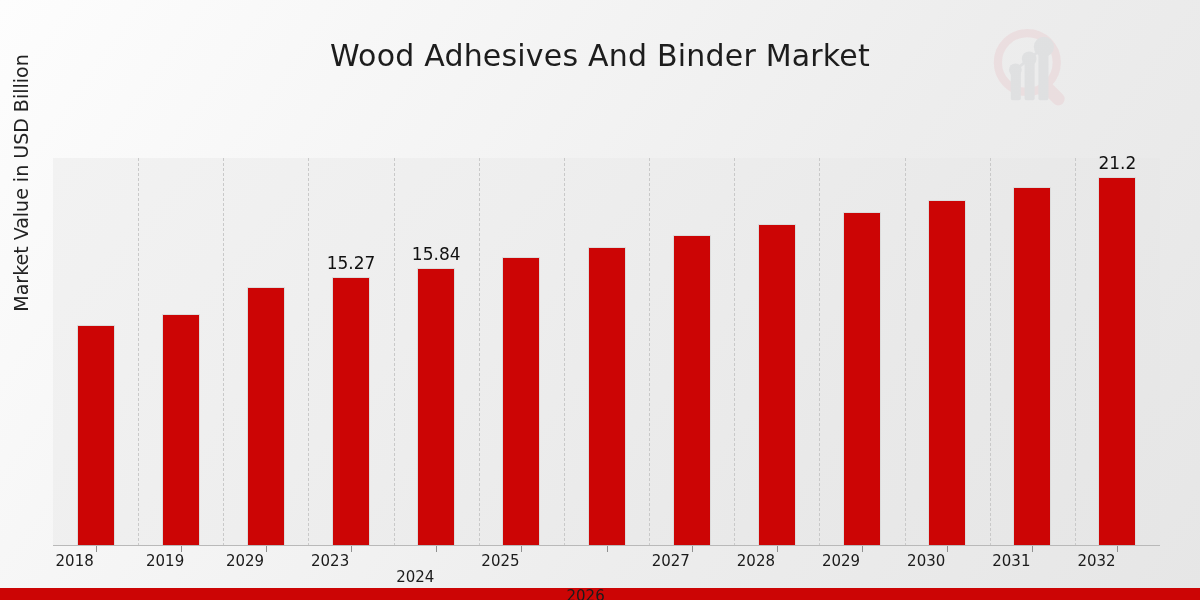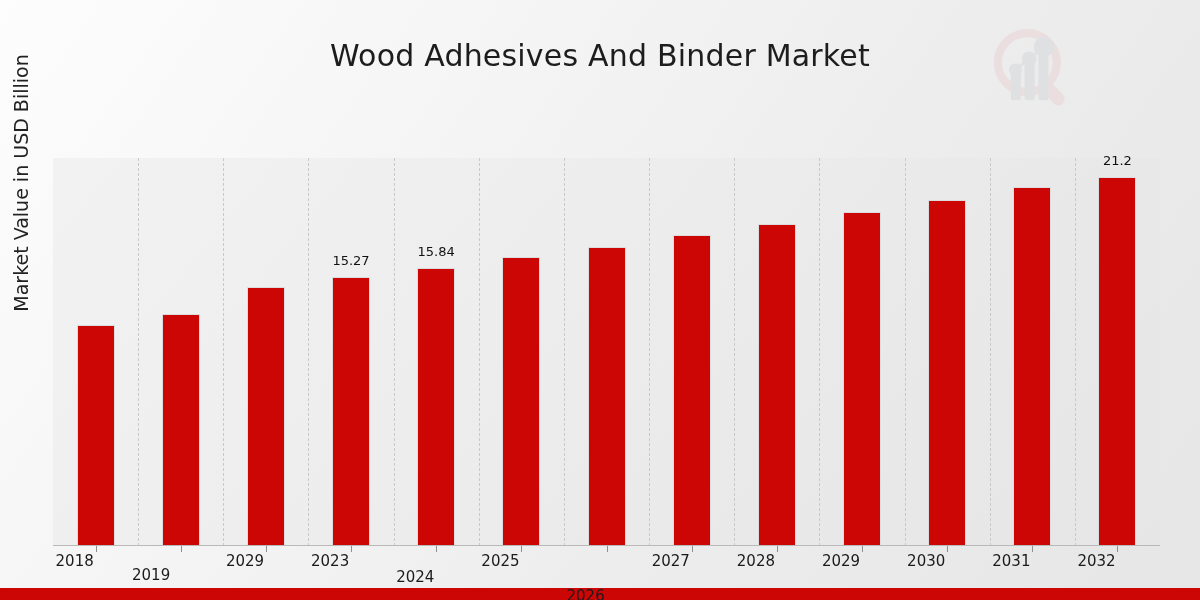--- a/index.html
+++ b/index.html
@@ -79,21 +79,21 @@
     position: absolute;
     bottom: 0;
     background: #cc0505;
     border: 1px solid #dcdcdc;
     border-bottom: none;
     box-sizing: border-box;
   }
   .bar-label {
     position: absolute;
     text-align: center;
-    font-size: 13px;
+    font-size: 17px;
     color: #111;
     white-space: nowrap;
   }
 
   
   #x-axis-line {
     position: absolute;
     left: 53px;
     top: 545px;
     width: 1107px;
@@ -178,21 +178,21 @@
       <div class="bar-label" style="left: 1024.42px; width: 80px; top: -4.62527px;">21.2</div>
     </div>
 
   <div id="x-axis-line"></div>
 
   <div id="bottom-band"></div>
 
 <div class="x-tick" style="left: 95.5769px;"></div>
     <div class="x-tick-label" style="left: 55.5769px; width: 80px;">2018</div>
     <div class="x-tick" style="left: 180.731px;"></div>
-    <div class="x-tick-label" style="left: 132px; width: 80px; margin-top: 14px;">2019</div>
+    <div class="x-tick-label" style="left: 146px; width: 80px;">2019</div>
     <div class="x-tick" style="left: 265.885px;"></div>
     <div class="x-tick-label" style="left: 225.885px; width: 80px;">2029</div>
     <div class="x-tick" style="left: 351.038px;"></div>
     <div class="x-tick-label" style="left: 311.038px; width: 80px;">2023</div>
     <div class="x-tick" style="left: 436.192px;"></div>
     <div class="x-tick-label" style="left: 396.192px; width: 80px; margin-top: 16px;">2024</div>
     <div class="x-tick" style="left: 521.346px;"></div>
     <div class="x-tick-label" style="left: 481.346px; width: 80px;">2025</div>
     <div class="x-tick" style="left: 606.5px;"></div>
     <div class="x-tick-label" style="left: 566.5px; width: 80px; margin-top: 35px;">2026</div>

